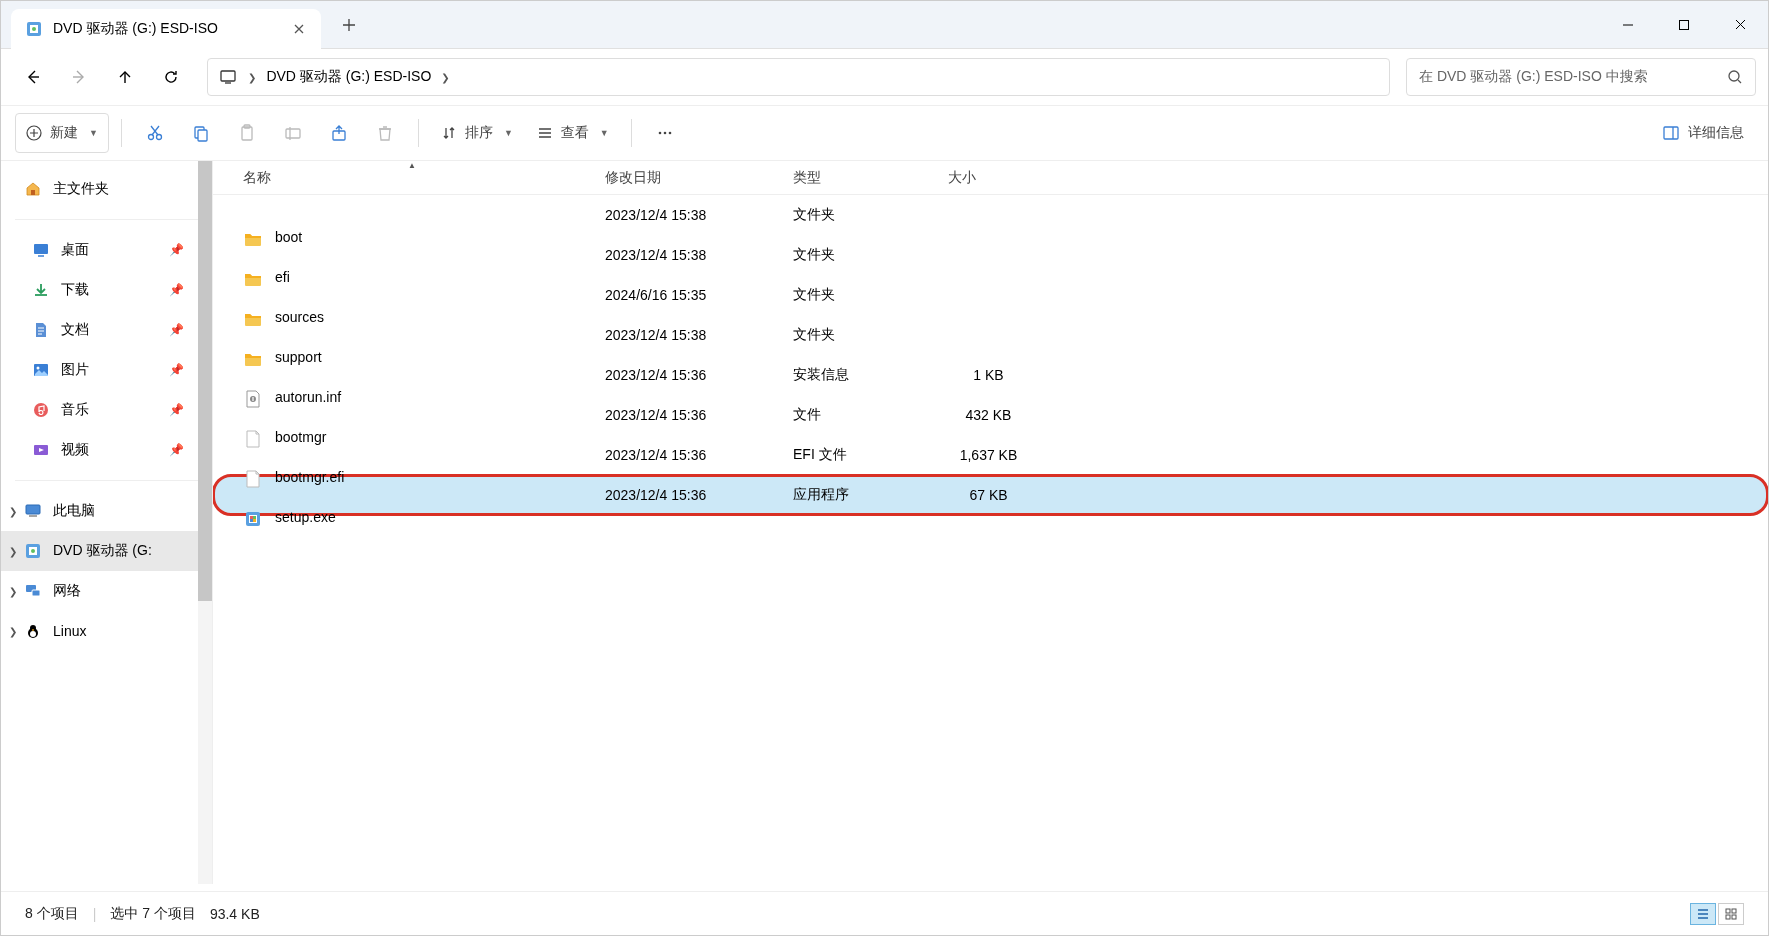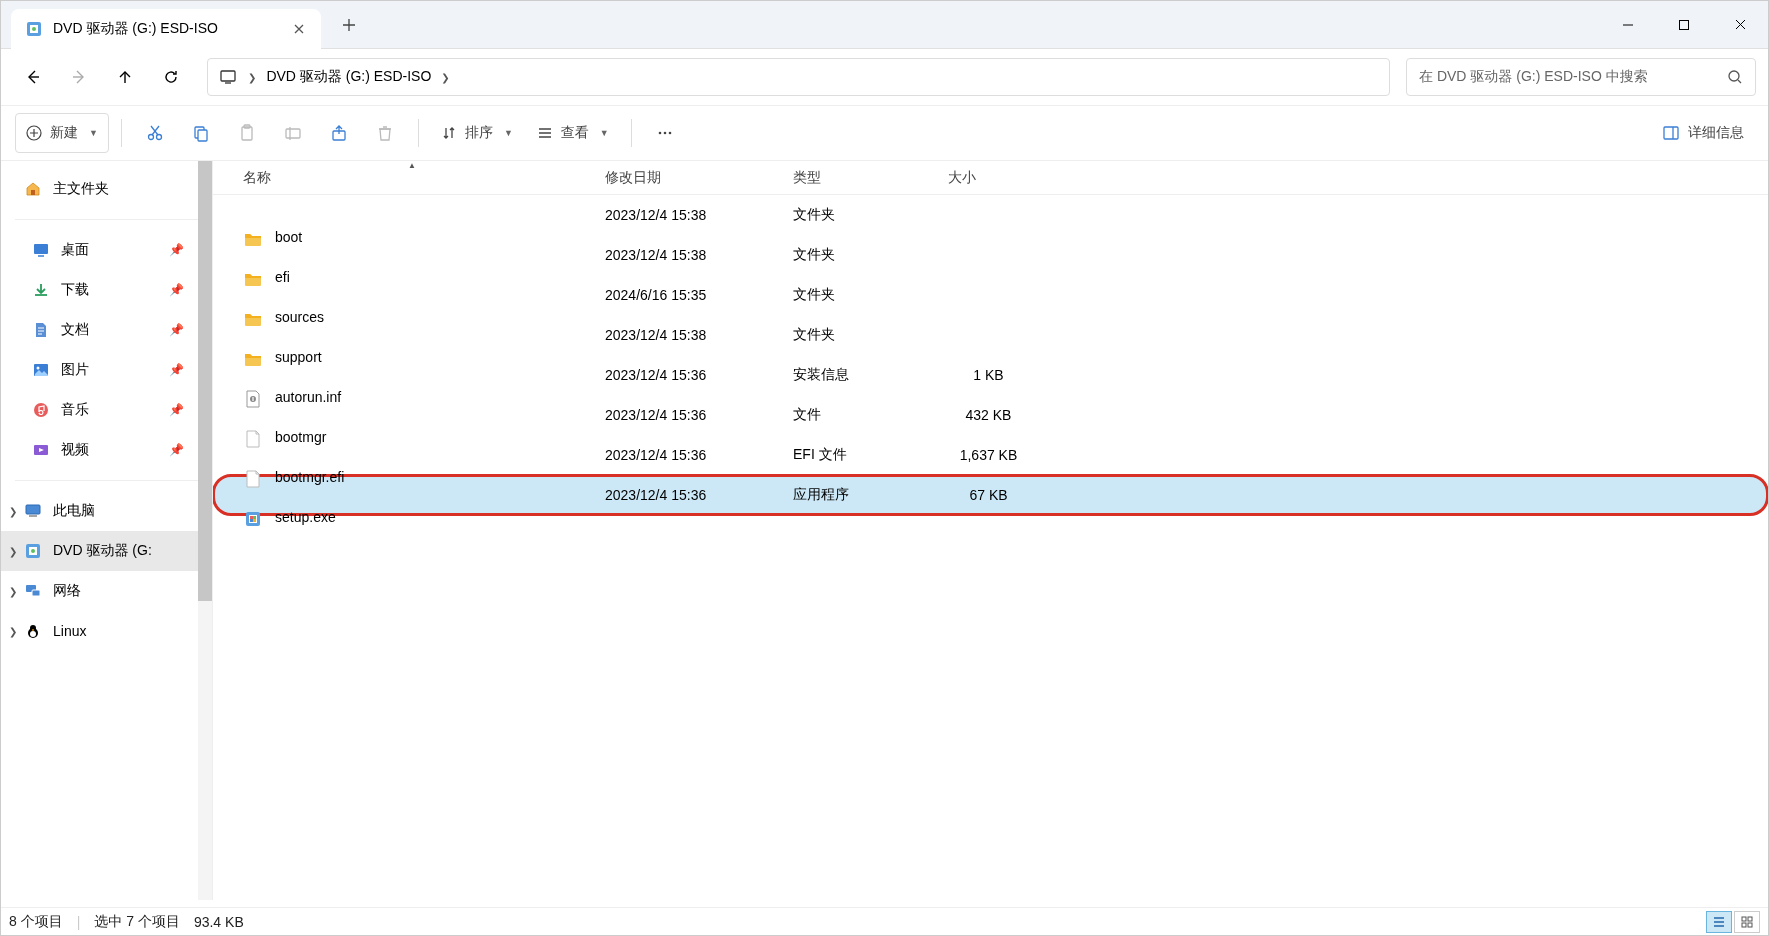--- a/index.html
+++ b/index.html
@@ -61,21 +61,21 @@
 .sort-ind { position: absolute; left: 50%; top: -8px; transform: translateX(-50%); font-size: 8px; color: #555; }
 .rows { flex: 1; }
 .row { height: 40px; display: flex; align-items: center; padding-left: 18px; }
 .row .col-name { display: flex; align-items: flex-start; gap: 12px; margin-top: 47px; }
 .row.selected { background: #cce8f7; border-radius: 18px; }
 .row.highlighted { outline: 3px solid #d93025; outline-offset: -2px; }
 .file-ico { width: 20px; height: 20px; display: flex; align-items: center; justify-content: center; }
 .row .col-size { text-align: center; }
 
 
-.status-bar { height: 28px; border-top: 1px solid #eee; display: flex; align-items: center; padding: 0 8px; gap: 14px; font-size: 14px; color: #222; margin-top: 7px; }
+.status-bar { height: 44px; border-top: 1px solid #eee; display: flex; align-items: center; padding: 0 24px; gap: 14px; font-size: 14px; color: #222; margin-top: 7px; }
 .stat-sep { color: #ccc; }
 .stat-spacer { flex: 1; }
 .view-toggle { display: flex; gap: 2px; }
 .vt-btn { width: 26px; height: 22px; border: 1px solid #ccc; display: flex; align-items: center; justify-content: center; font-size: 11px; cursor: pointer; }
 .vt-btn.active { background: #cce8f7; border-color: #6ab4e0; }
 
 svg { display: block; }
 </style>
 </head>
 <body>

